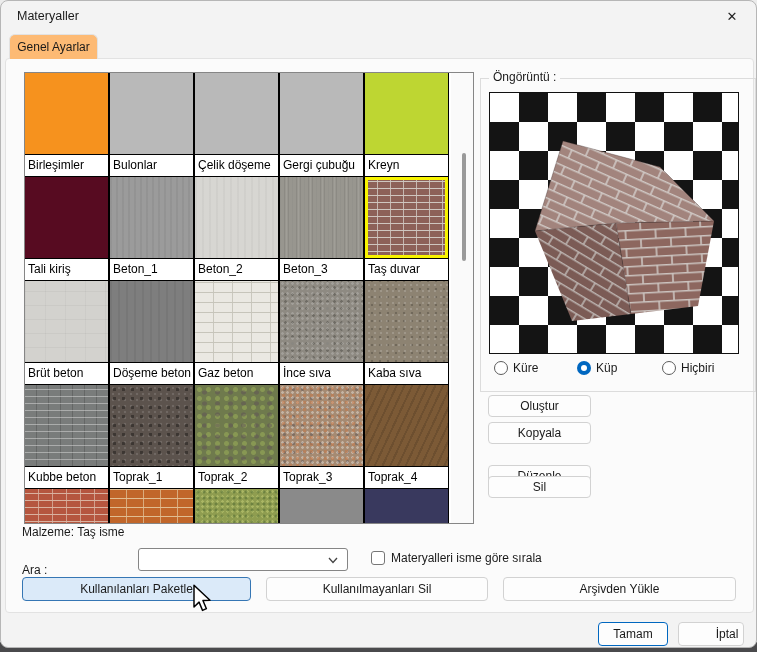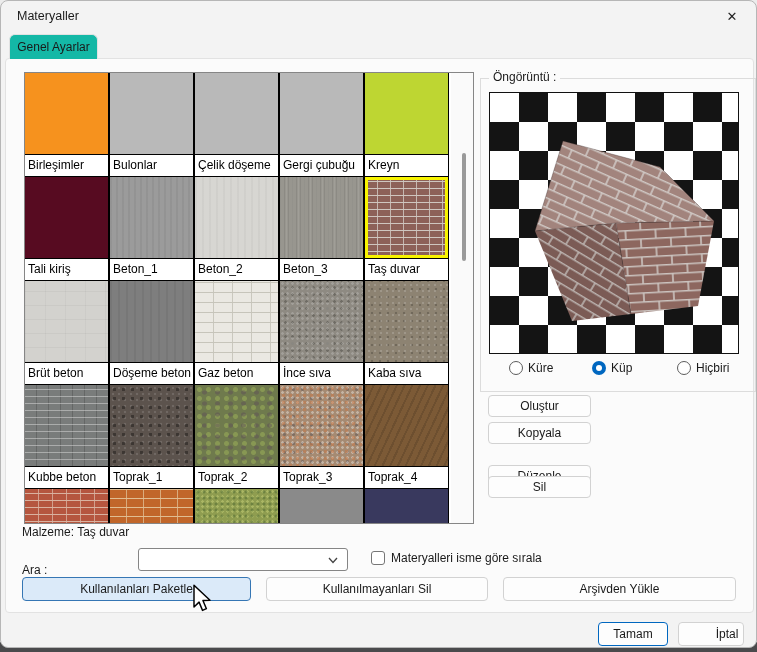--- a/index.html
+++ b/index.html
@@ -5,21 +5,21 @@
   * { margin:0; padding:0; box-sizing:border-box; }
   html,body { font-family:"Liberation Sans", sans-serif; }
   .screen { position:relative; width:757px; height:652px; background:#ececec; overflow:hidden; }
   .bottom-shadow { position:absolute; left:0; bottom:0; width:757px; height:10px; background:#4a4a4c; }
   .window { position:absolute; left:0; top:0; width:757px; height:648px; background:#f3f3f3;
             border:1px solid #b6b6b6; border-radius:8px; overflow:hidden; }
   .titlebar { position:absolute; left:0; top:0; width:100%; height:32px; }
   .title { position:absolute; left:16px; top:8px; font-size:12.5px; color:#1a1a1a;text-align:center; }
   .close-btn { position:absolute; right:14px; top:6px; width:20px; height:20px; text-align:center;
                line-height:20px; font-size:13px; color:#222; cursor:default; }
-  .tab { position:absolute; left:8px; top:33px; width:89px; height:25px; background:#14b8a6;
+  .tab { position:absolute; left:8px; top:33px; width:89px; height:25px; background:#fdba74;
          border:1px solid #e2e2e2; border-bottom:none; border-radius:6px 6px 0 0;
          font-size:12px; color:#1a1a1a; text-align:center; line-height:24px; z-index:3; }
   .tabpage { position:absolute; left:4px; top:57px; width:749px; height:555px; background:#fbfbfb;
              border:1px solid #e2e2e2; border-radius:4px; z-index:2; }
   
   .listbox { position:absolute; left:18px; top:13px; width:450px; height:452px; background:#fff;
              border:1px solid #868686; overflow:hidden; }
   .tilegrid { position:absolute; left:0; top:0; width:426px; display:grid;
               grid-template-columns:repeat(5,85px); }
   .tile { width:85px; height:105px; border:1px solid #000; margin:-1px 0 0 -1px; background:#fff; }
@@ -55,21 +55,21 @@
   .vscroll { position:absolute; right:0; top:0; width:22px; height:450px; background:#fafafa; }
   .vthumb { position:absolute; left:11px; top:80px; width:4px; height:108px; background:#9a9a9a; border-radius:2px; }
   
   .groupbox { position:absolute; left:474px; top:19px; width:276px; height:314px;
               border:1px solid #dcdcdc; border-radius:0; }
   .grouplabel { position:absolute; left:8px; top:-9px; background:#fbfbfb; padding:0 4px;
                 font-size:12px; color:#1a1a1a; }
   .previewbox { position:absolute; left:8px; top:13px; width:250px; height:262px; border:1px solid #111;
                 background:repeating-conic-gradient(#141414 0% 25%, #ffffff 0% 50%);
                 background-size:58px 58px; overflow:hidden; }
-  .radio-row { position:absolute; left:23px; top:282px; width:252px; height:26px; display:flex; }
+  .radio-row { position:absolute; left:8px; top:282px; width:252px; height:26px; display:flex; }
   .radio-item { display:flex; align-items:center; font-size:12px; color:#1a1a1a; }
   .radio-item .circ { width:14px; height:14px; border-radius:50%; border:1px solid #5c5c5c; background:#fff; margin-right:5px; }
   .radio-item.checked .circ { border:none; background:#0067c0; position:relative; }
   .radio-item.checked .circ::after { content:""; position:absolute; left:4px; top:4px; width:6px; height:6px;
                 border-radius:50%; background:#fff; }
   .ri-0{position:absolute;left:5px} .ri-1{position:absolute;left:88px} .ri-2{position:absolute;left:173px}
   .btn { background:#fdfdfd; border:1px solid #d2d2d2; border-radius:4px; font-size:12px; color:#1a1a1a;
          text-align:center; font-family:"Liberation Sans",sans-serif; }
   .sidebtn { position:absolute; left:0; width:103px; height:22px; line-height:20px; }
   
@@ -249,21 +249,21 @@
               <span class="circ"></span>
               <span>Küp</span>
             </div>
             <div class="radio-item ri-2">
               <span class="circ"></span>
               <span>Hiçbiri</span>
             </div>
           </div>
       </div>
 
-      <div class="malzeme">Malzeme: Taş duvar</div>
+      <div class="malzeme">Malzeme: Taş isme</div>
       <div class="ara-label">Ara :</div>
       <div class="combo">
         <svg width="10" height="7" viewBox="0 0 10 7">
           <polyline points="1,1 5,5.5 9,1" fill="none" stroke="#444" stroke-width="1.3"></polyline>
         </svg>
       </div>
       <div class="chkbox"></div>
       <div class="chklabel">Materyalleri isme göre sırala</div>
 
     <div class="btn sidebtn" style="top: 336px; left: 482px;">Oluştur</div>

